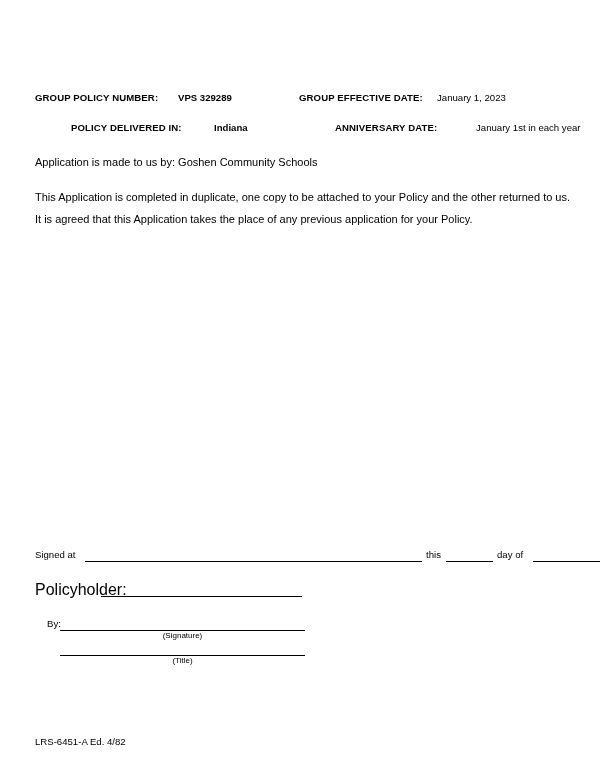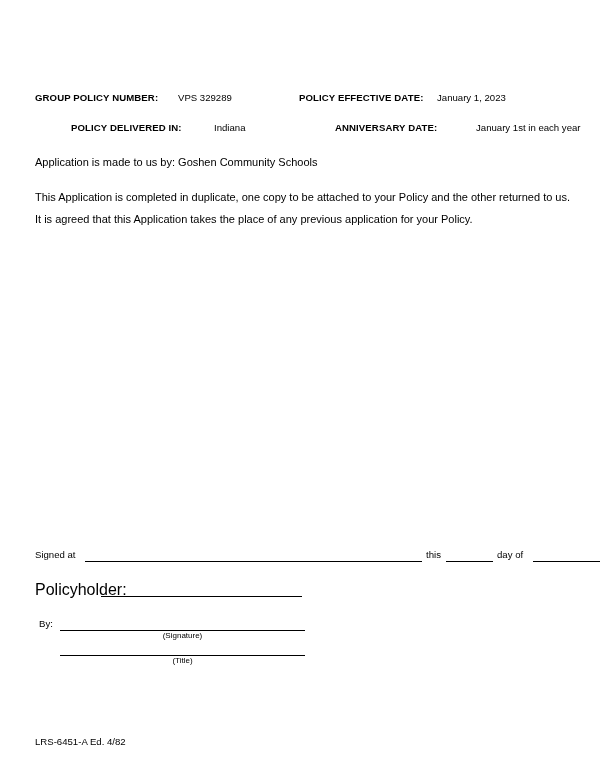--- a/index.html
+++ b/index.html
@@ -60,21 +60,21 @@
     font-weight: bold;
     white-space: nowrap;
     letter-spacing: 0.1px;
   }
   .field-value {
     position: absolute;
     top: 0;
     white-space: nowrap;
   }
   .label-left  { left: 0; }
-  .value-left  { left: 143px; }
+  .value-left  { left: 143px; font-weight: bold; }
   .label-right { left: 264px; }
   .value-right { left: 402px; }
   .value-right-2 { left: 405px; }
 
   
   .body-line {
     position: absolute;
     left: 35px;
     font-size: 11px;
     line-height: 14px;
@@ -133,21 +133,21 @@
   .sig-by {
     position: absolute;
     left: 0;
     top: 343px;
     width: 540px;
     height: 26px;
     font-size: 9.6px;
     line-height: 14px;
     white-space: nowrap;
   }
-  .sig-by .lbl { position: absolute; left: 4px; top: 0; }
+  .sig-by .lbl { position: absolute; left: 12px; top: 0; }
   .rule-by { left: 25px; top: 13px; width: 245px; }
   .caption {
     position: absolute;
     font-size: 8px;
     line-height: 10px;
     text-align: center;
     white-space: nowrap;
   }
   .caption-signature { left: 25px; top: 14px; width: 245px; }
 
@@ -177,21 +177,21 @@
 </style>
 </head>
 <body>
 
 <div class="page">
 
 
   <div class="field-row row-1">
     <span class="field-label label-left">GROUP POLICY NUMBER:</span>
     <span class="field-value value-left">VPS 329289</span>
-    <span class="field-label label-right">POLICY EFFECTIVE DATE:</span>
+    <span class="field-label label-right">GROUP EFFECTIVE DATE:</span>
     <span class="field-value value-right">January 1, 2023</span>
   </div>
 
   <div class="field-row row-2">
     <span class="field-label label-left">POLICY DELIVERED IN:</span>
     <span class="field-value value-left">Indiana</span>
     <span class="field-label label-right">ANNIVERSARY DATE:</span>
     <span class="field-value value-right-2">January 1st in each year</span>
   </div>
 

